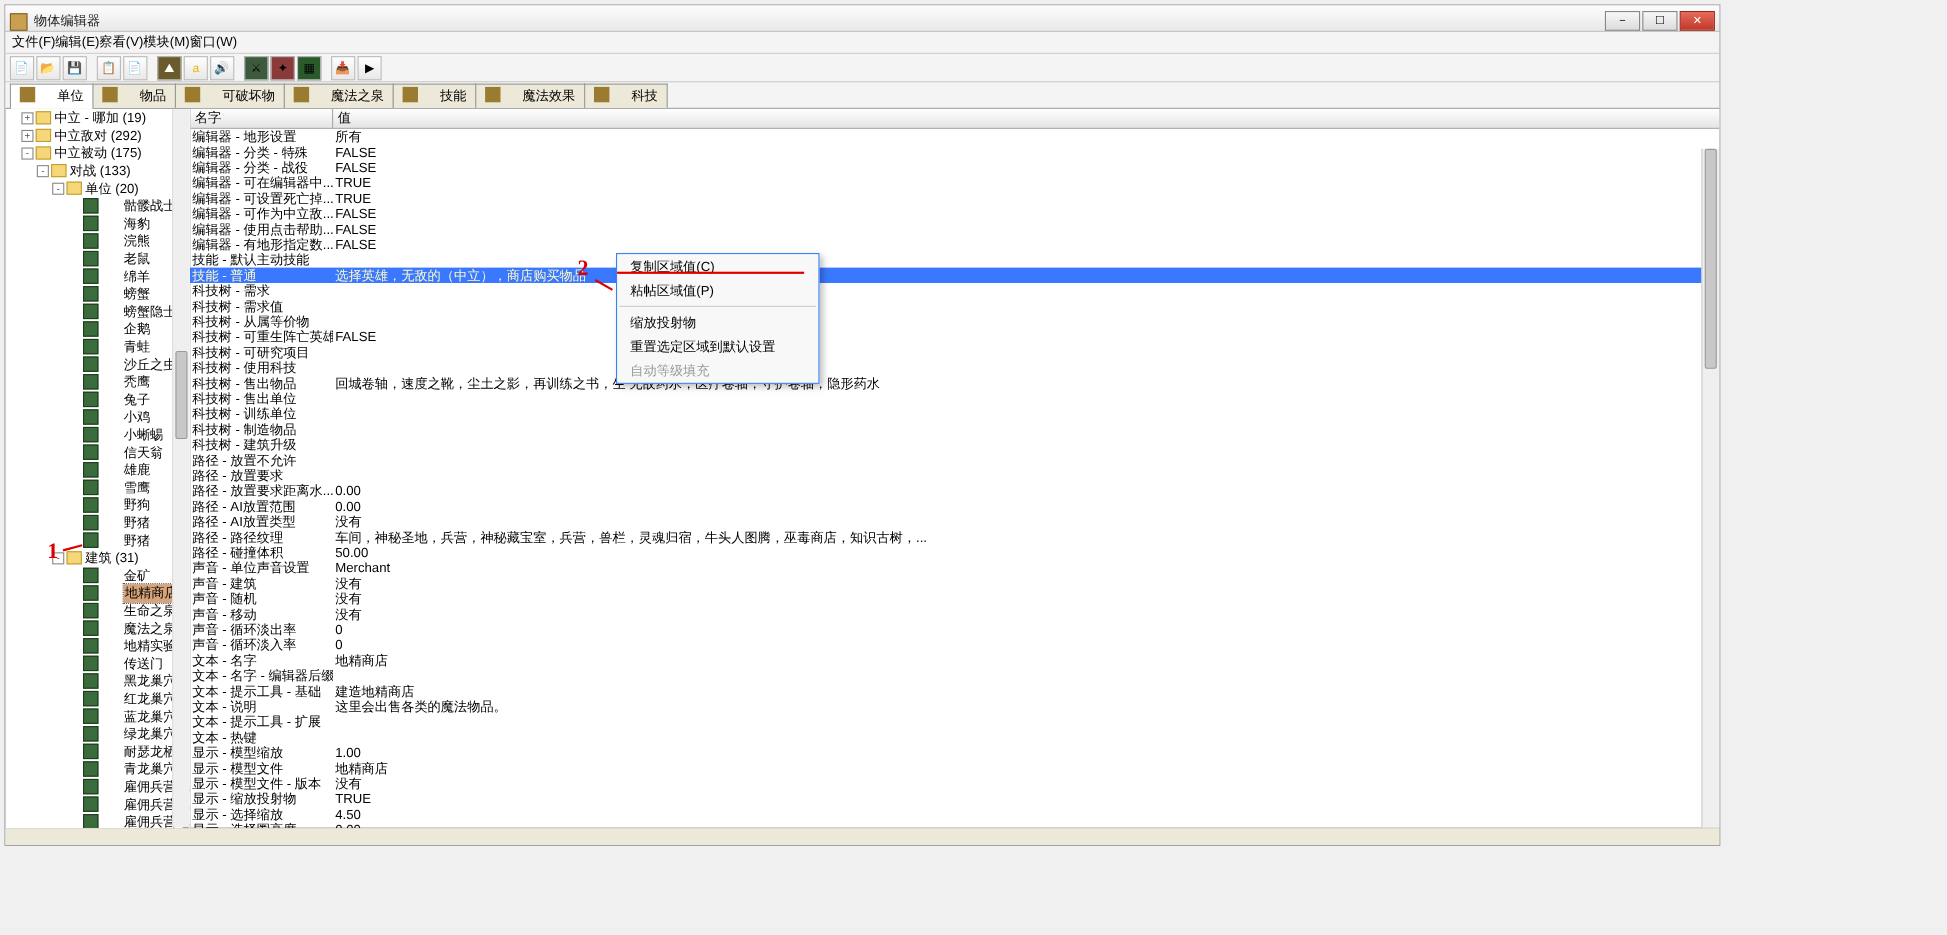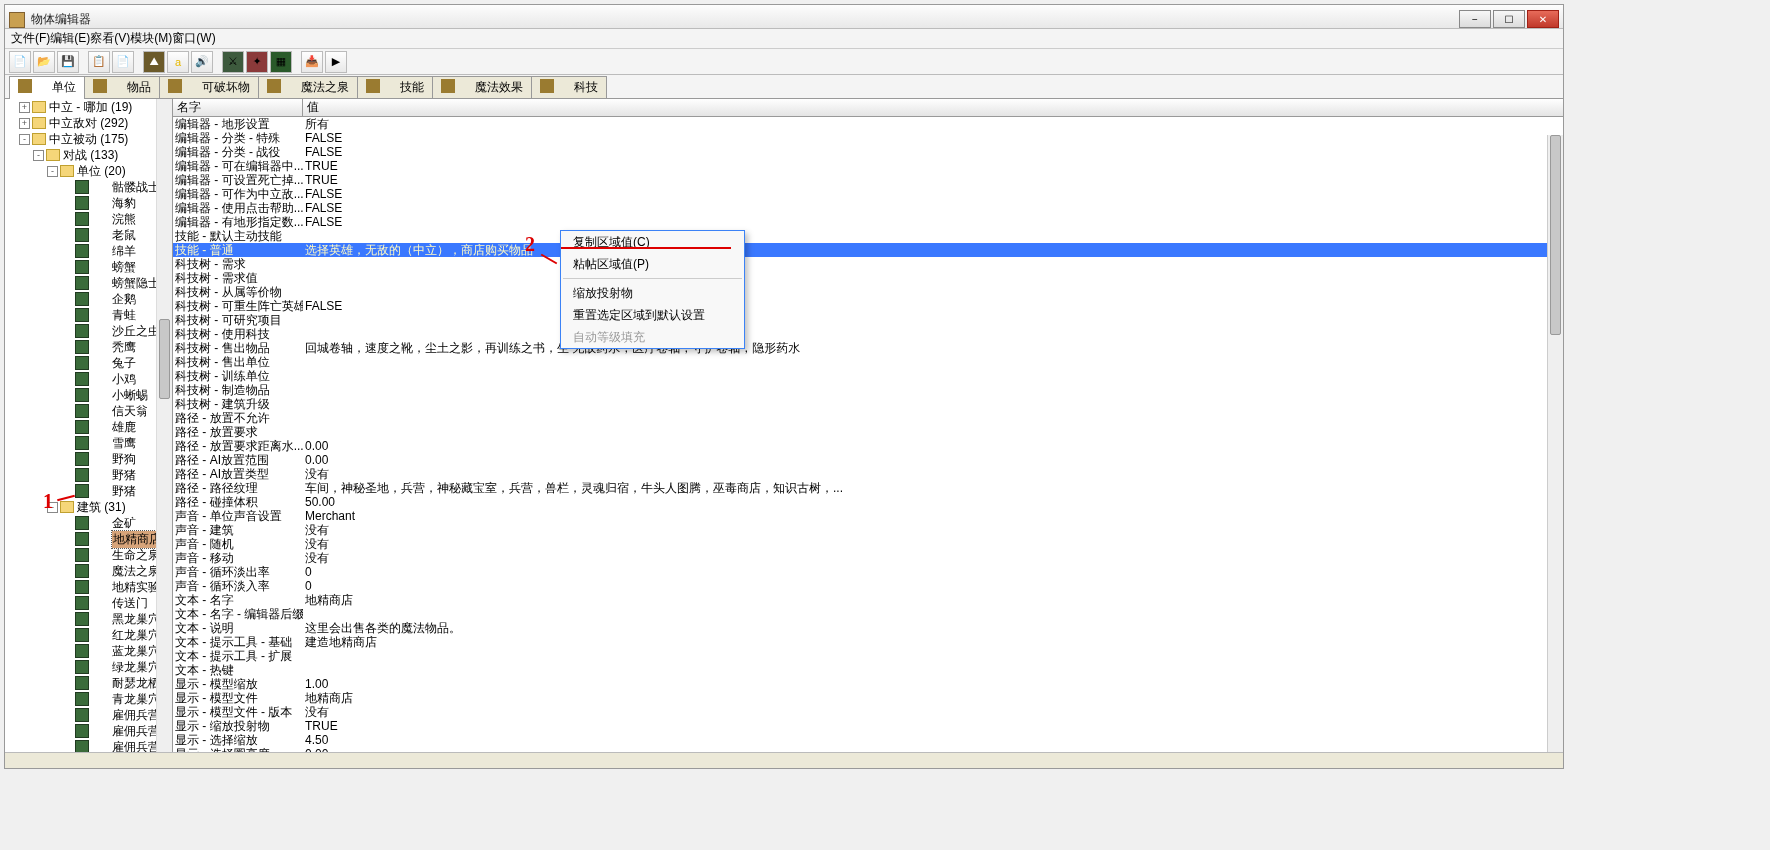--- a/index.html
+++ b/index.html
@@ -446,26 +446,26 @@
           </div>
           <div class="prop-row">
             <div class="pname">文本 - 名字</div>
             <div class="pval">地精商店</div>
           </div>
           <div class="prop-row">
             <div class="pname">文本 - 名字 - 编辑器后缀</div>
             <div class="pval"></div>
           </div>
           <div class="prop-row">
+            <div class="pname">文本 - 提示工具 - 基础</div>
+            <div class="pval">建造地精商店</div>
+          </div>
+          <div class="prop-row">
             <div class="pname">文本 - 说明</div>
             <div class="pval">这里会出售各类的魔法物品。</div>
-          </div>
-          <div class="prop-row">
-            <div class="pname">文本 - 提示工具 - 基础</div>
-            <div class="pval">建造地精商店</div>
           </div>
           <div class="prop-row">
             <div class="pname">文本 - 提示工具 - 扩展</div>
             <div class="pval"></div>
           </div>
           <div class="prop-row">
             <div class="pname">文本 - 热键</div>
             <div class="pval"></div>
           </div>
           <div class="prop-row">

